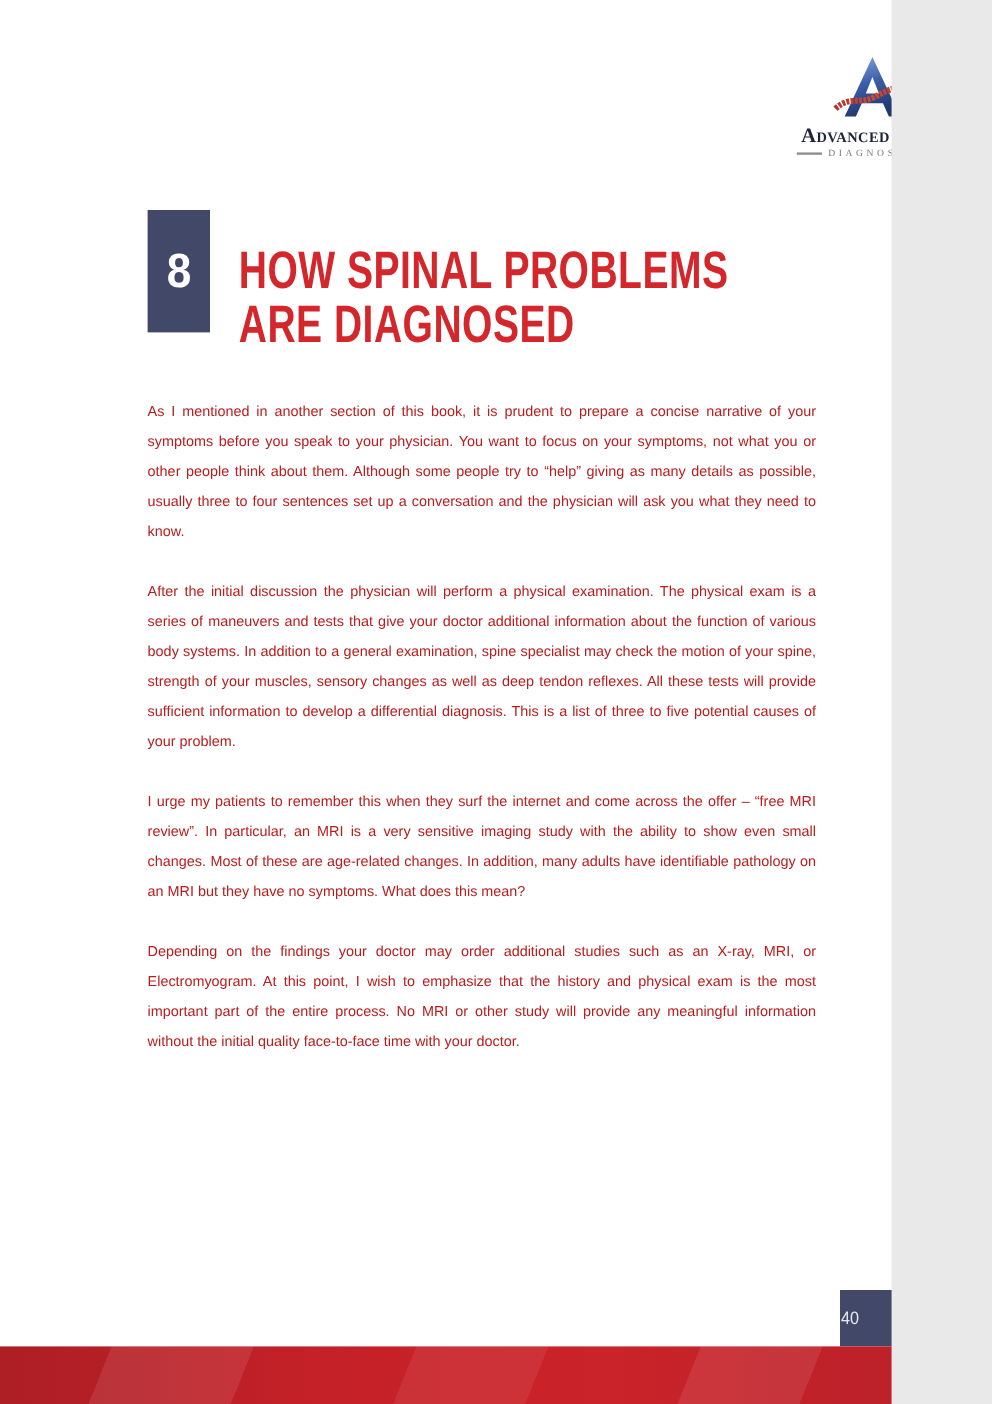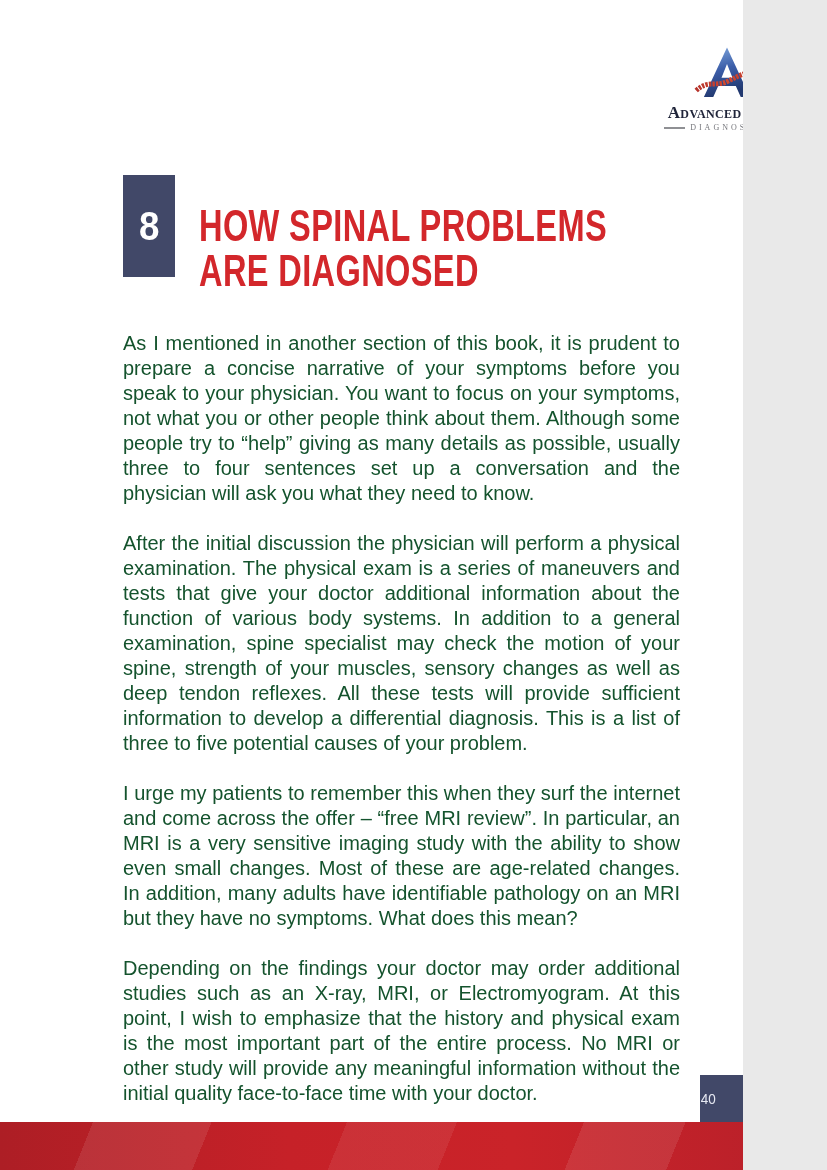--- a/index.html
+++ b/index.html
@@ -83,22 +83,22 @@
     white-space: nowrap;
   }
   .chapter-title span { display: block; }
 
   
   .body-text {
     position: absolute;
     left: 123px;
     top: 331px;
     width: 557px;
-    color: #14532d;
-    font-size: 20px;
+    color: #b91c1c;
+    font-size: 12px;
     line-height: 25px;
   }
   .body-text p {
     text-align: justify;
     margin-bottom: 25px;
   }
 
   
   .page-number-box {
     position: absolute;

